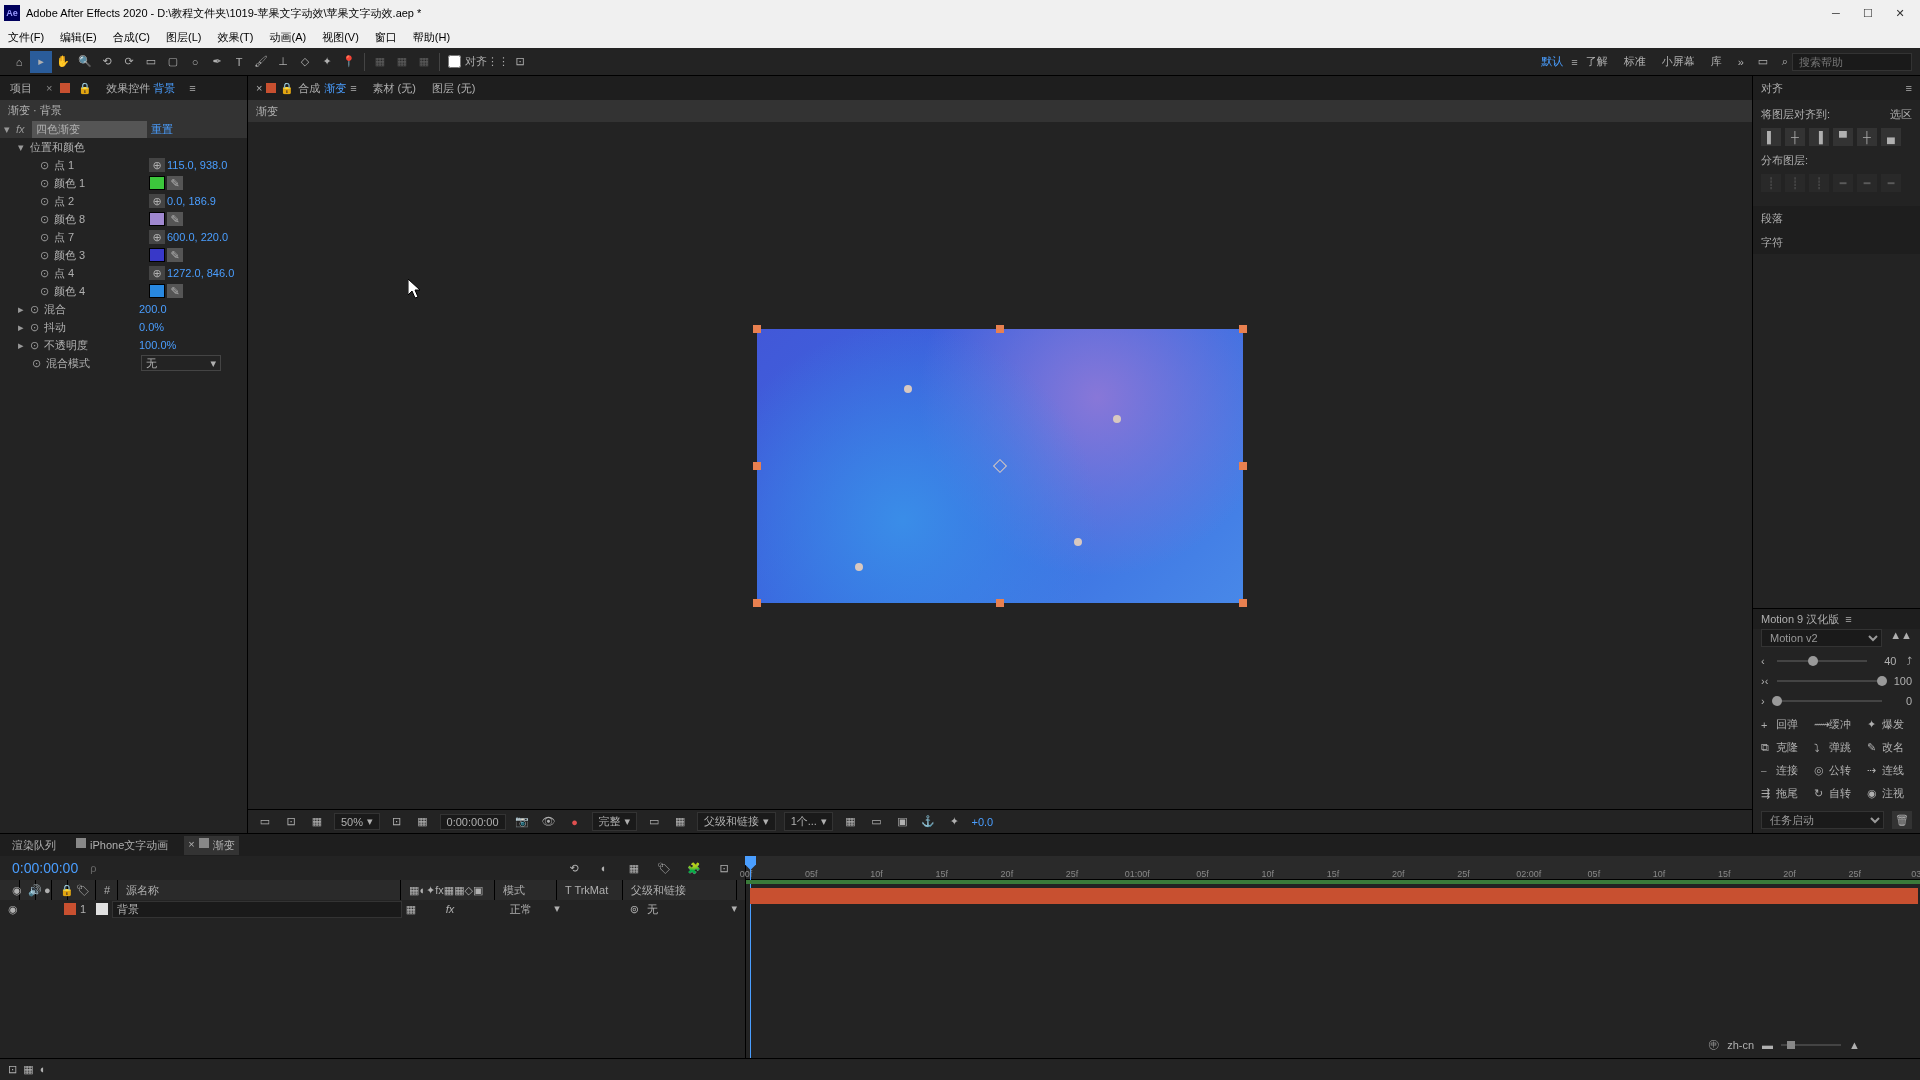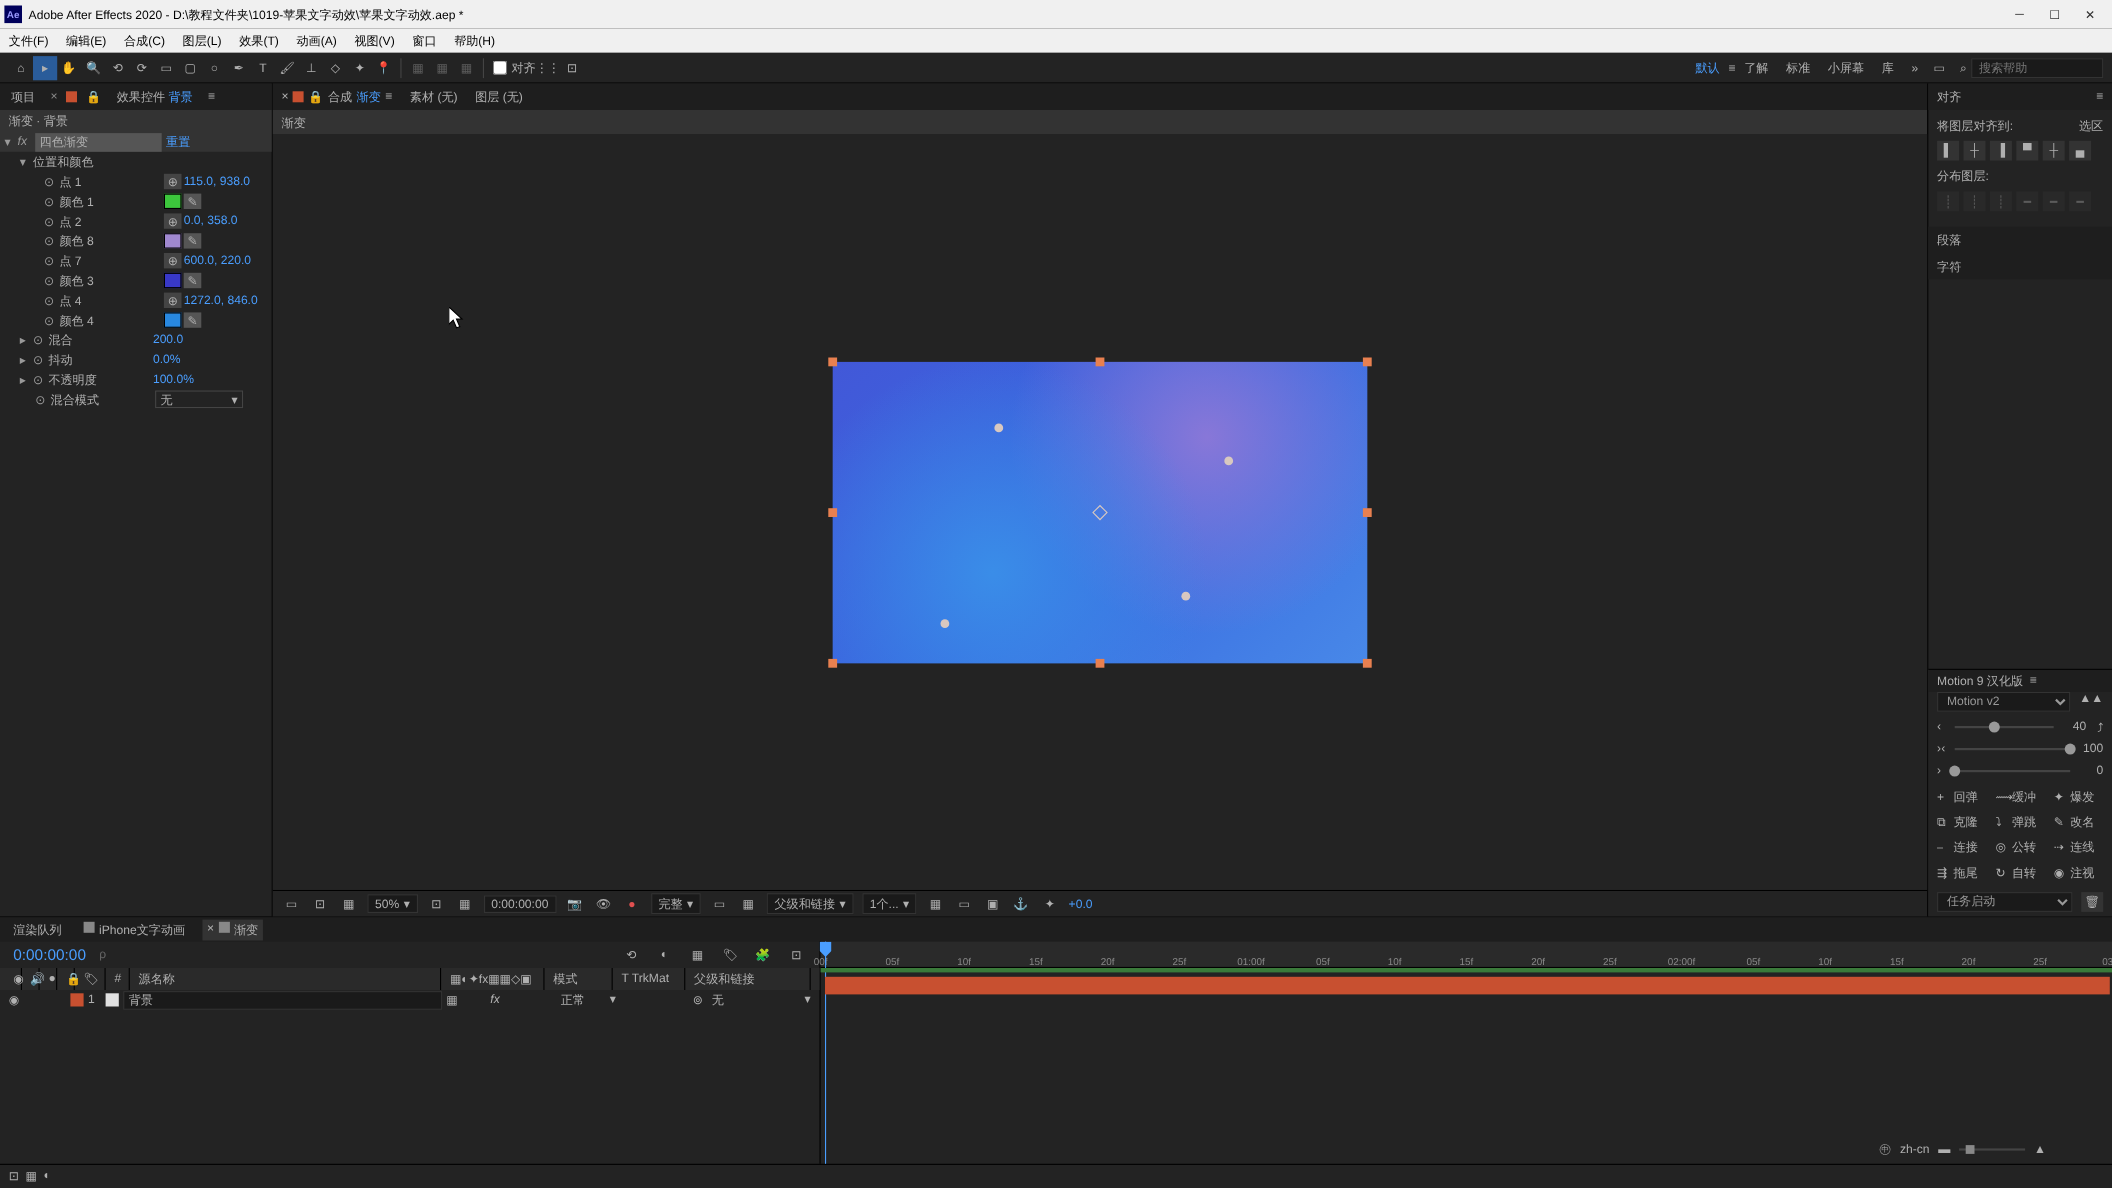--- a/index.html
+++ b/index.html
@@ -203,21 +203,21 @@
     <div class="effect-row" style="padding-left:40px">
         <span class="stopwatch">⊙</span>
         <span class="label">颜色 1</span>
         <span class="swatch" id="sw1" style="background: rgb(60, 199, 60);"></span>
         <span class="picker">✎</span>
       </div>
     <div class="effect-row" style="padding-left:40px">
         <span class="stopwatch">⊙</span>
         <span class="label">点 2</span>
         <span class="crosshair">⊕</span>
-        <span class="val">0.0, 358.0</span>
+        <span class="val">0.0, 186.9</span>
       </div>
     <div class="effect-row" style="padding-left:40px">
         <span class="stopwatch">⊙</span>
         <span class="label">颜色 8</span>
         <span class="swatch" id="sw2" style="background: rgb(160, 136, 208);"></span>
         <span class="picker">✎</span>
       </div>
     <div class="effect-row" style="padding-left:40px">
         <span class="stopwatch">⊙</span>
         <span class="label">点 7</span>

